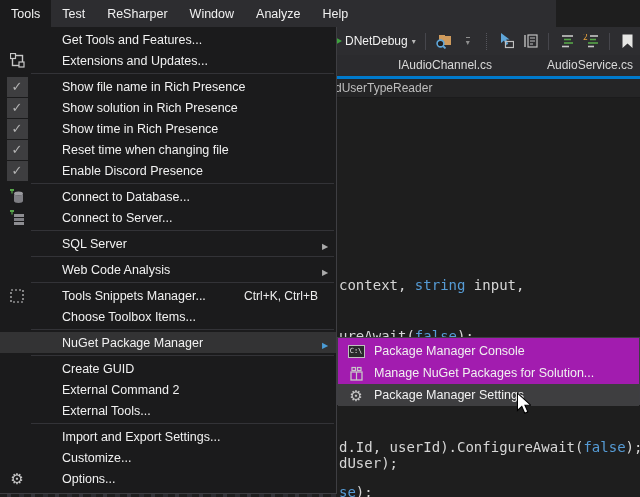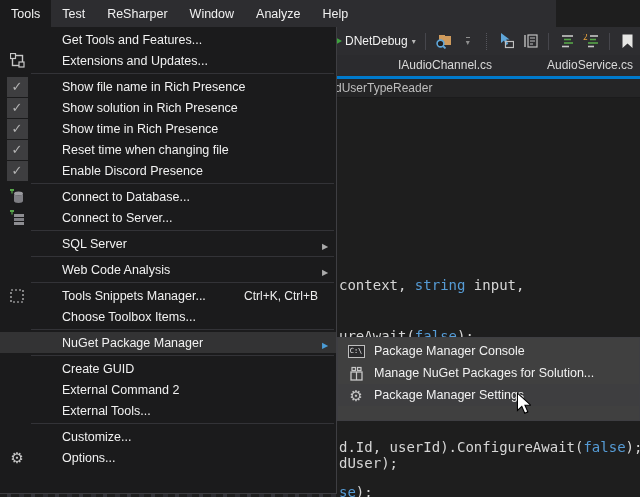--- a/index.html
+++ b/index.html
@@ -44,21 +44,21 @@
   .mi .sc{font-size:12px;color:#EDEDED;margin-right:13px;white-space:nowrap;}
   .mi .arr{width:12px;text-align:center;flex:none;}
   .arr::before{content:"▶";font-size:8px;color:#ABABAB;}
   .arr.blue::before{color:#4B9CD6;}
   .sep{height:1px;background:#333337;margin:2px 2px 2px 31px;}
   .chk{width:21px;height:20px;background:#3E3E40;display:flex;align-items:center;justify-content:center;}
   .chk::before{content:"✓";font-size:13px;color:#B4B4B4;}
   .gear{font-size:15px;color:#C8C8C8;line-height:15px;}
   .gear::before{content:"⚙";}
   
-  #submenu{position:absolute;left:337px;top:337px;width:303px;height:84px;background:#404040;
+  #submenu{position:absolute;left:337px;top:337px;width:303px;height:68px;background:#a21caf;
     border:1px solid #3E3E42;box-sizing:border-box;padding-top:2px;z-index:6;}
   .smi{height:22px;display:flex;align-items:center;cursor:default;}
   .smi.hl{background:#3E3E40;}
   .smi .ic{width:36px;height:22px;display:flex;align-items:center;justify-content:center;flex:none;}
   .smi .lbl{font-size:12.5px;color:#F1F1F1;white-space:nowrap;}
   .console-ic{width:17px;height:13px;background:#2A2A2C;border:1px solid #BFBFBF;box-sizing:border-box;
     font-size:7px;line-height:11px;color:#E8E8E8;text-align:center;font-family:"DejaVu Sans Mono",monospace;}
   .console-ic::before{content:"C:\\";}
   
   #cursor{position:absolute;left:516px;top:392px;z-index:20;}
@@ -300,20 +300,24 @@
   </div>
   <div class="mi">
     <span class="ic"></span>
     <span class="lbl">External Tools...</span>
   </div>
 
   <div class="sep"></div>
 
   <div class="mi">
     <span class="ic"></span>
+    <span class="lbl">Import and Export Settings...</span>
+  </div>
+  <div class="mi">
+    <span class="ic"></span>
     <span class="lbl">Customize...</span>
   </div>
   <div class="mi">
     <span class="ic">
         <span class="gear"></span>
       </span>
     <span class="lbl">Options...</span>
   </div>
 </div>
 

